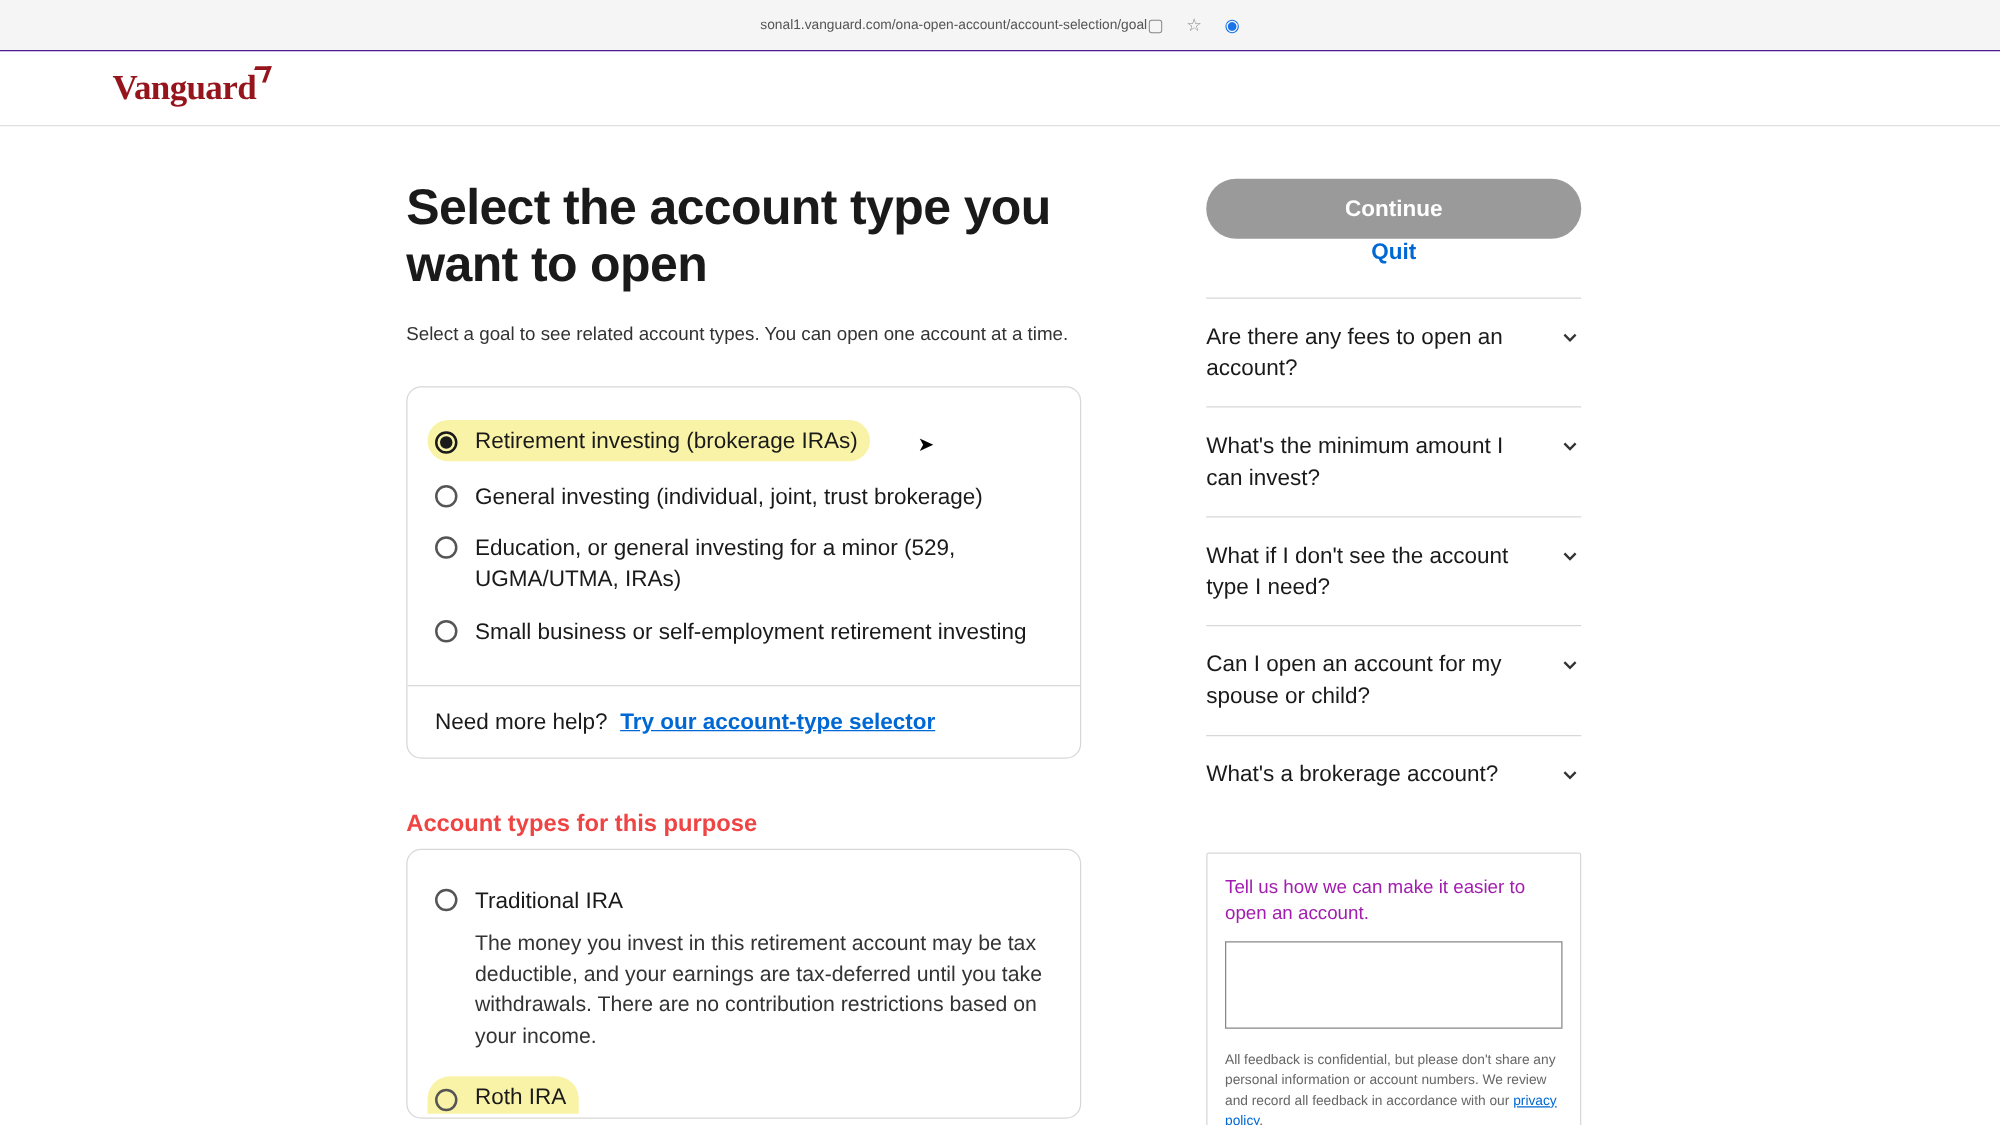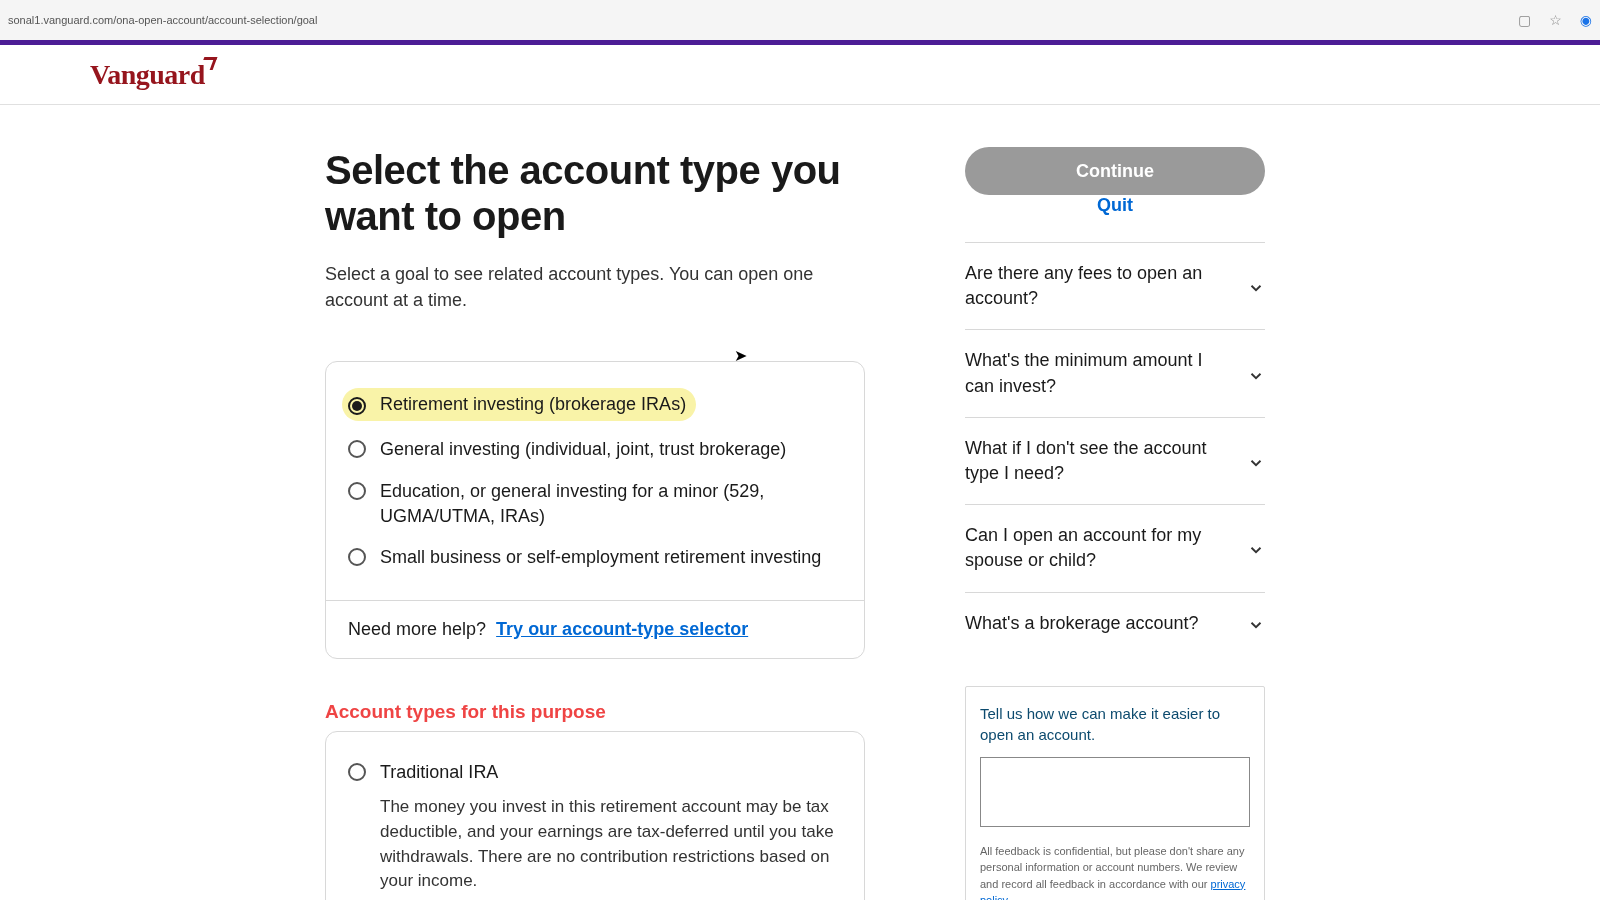--- a/index.html
+++ b/index.html
@@ -7,27 +7,27 @@
     font-family: -apple-system, BlinkMacSystemFont, "Segoe UI", Arial, sans-serif;
     background: #ffffff;
     width: 1600px;
     height: 900px;
     overflow: hidden;
     position: relative;
   }
   .browser-bar {
     height: 18px;
     background: #f5f5f5;
-    border-bottom: 5px solid #4c1d95;
+    border-bottom: 1px solid #4c1d95;
     font-size: 11px;
     color: #666;
     padding: 20px 8px;
     display: flex;
     align-items: center;
-    justify-content: space-between;
+    justify-content: center;
   }
   .browser-url { color: #555; }
   .browser-icons { display: flex; gap: 18px; color: #888; font-size: 14px; }
   .header {
     height: 60px;
     border-bottom: 1px solid #e0e0e0;
     display: flex;
     align-items: center;
     padding: 0 90px;
   }
@@ -60,24 +60,24 @@
   .side-col { width: 300px; }
   h1 {
     font-size: 40px;
     font-weight: 700;
     line-height: 1.15;
     color: #1a1a1a;
     margin-bottom: 22px;
     letter-spacing: -0.5px;
   }
   .subtitle {
-    font-size: 18px;
+    font-size: 15px;
     color: #333;
     line-height: 1.45;
-    margin-bottom: 48px;
+    margin-bottom: 30px;
   }
   .card {
     border: 1px solid #d8d8d8;
     border-radius: 12px;
   }
   .options { padding: 26px 22px 30px 22px; }
   .radio-row {
     display: flex;
     align-items: flex-start;
     gap: 14px;
@@ -171,21 +171,21 @@
     font-size: 18px;
     font-weight: 700;
     margin-bottom: 26px;
     cursor: pointer;
   }
   .faq-item {
     border-top: 1px solid #d8d8d8;
     padding: 18px 0;
     display: flex;
     justify-content: space-between;
-    align-items: center;
+    align-items: flex-start;
     gap: 12px;
     cursor: pointer;
   }
   .faq-item:last-of-type { border-bottom: 1px solid #d8d8d8; }
   .faq-q {
     font-size: 18px;
     color: #1a1a1a;
     line-height: 1.4;
     flex: 1;
   }
@@ -197,21 +197,21 @@
   }
   .chevron svg { width: 100%; height: 100%; }
   .feedback-box {
     border: 1px solid #d8d8d8;
     border-radius: 2px;
     padding: 16px 14px;
     margin-top: 32px;
   }
   .feedback-prompt {
     font-size: 15px;
-    color: #0c4a6e;
+    color: #a21caf;
     line-height: 1.4;
     margin-bottom: 12px;
   }
   .feedback-textarea {
     width: 100%;
     height: 70px;
     border: 1px solid #888;
     resize: none;
     font-size: 14px;
     padding: 6px;

